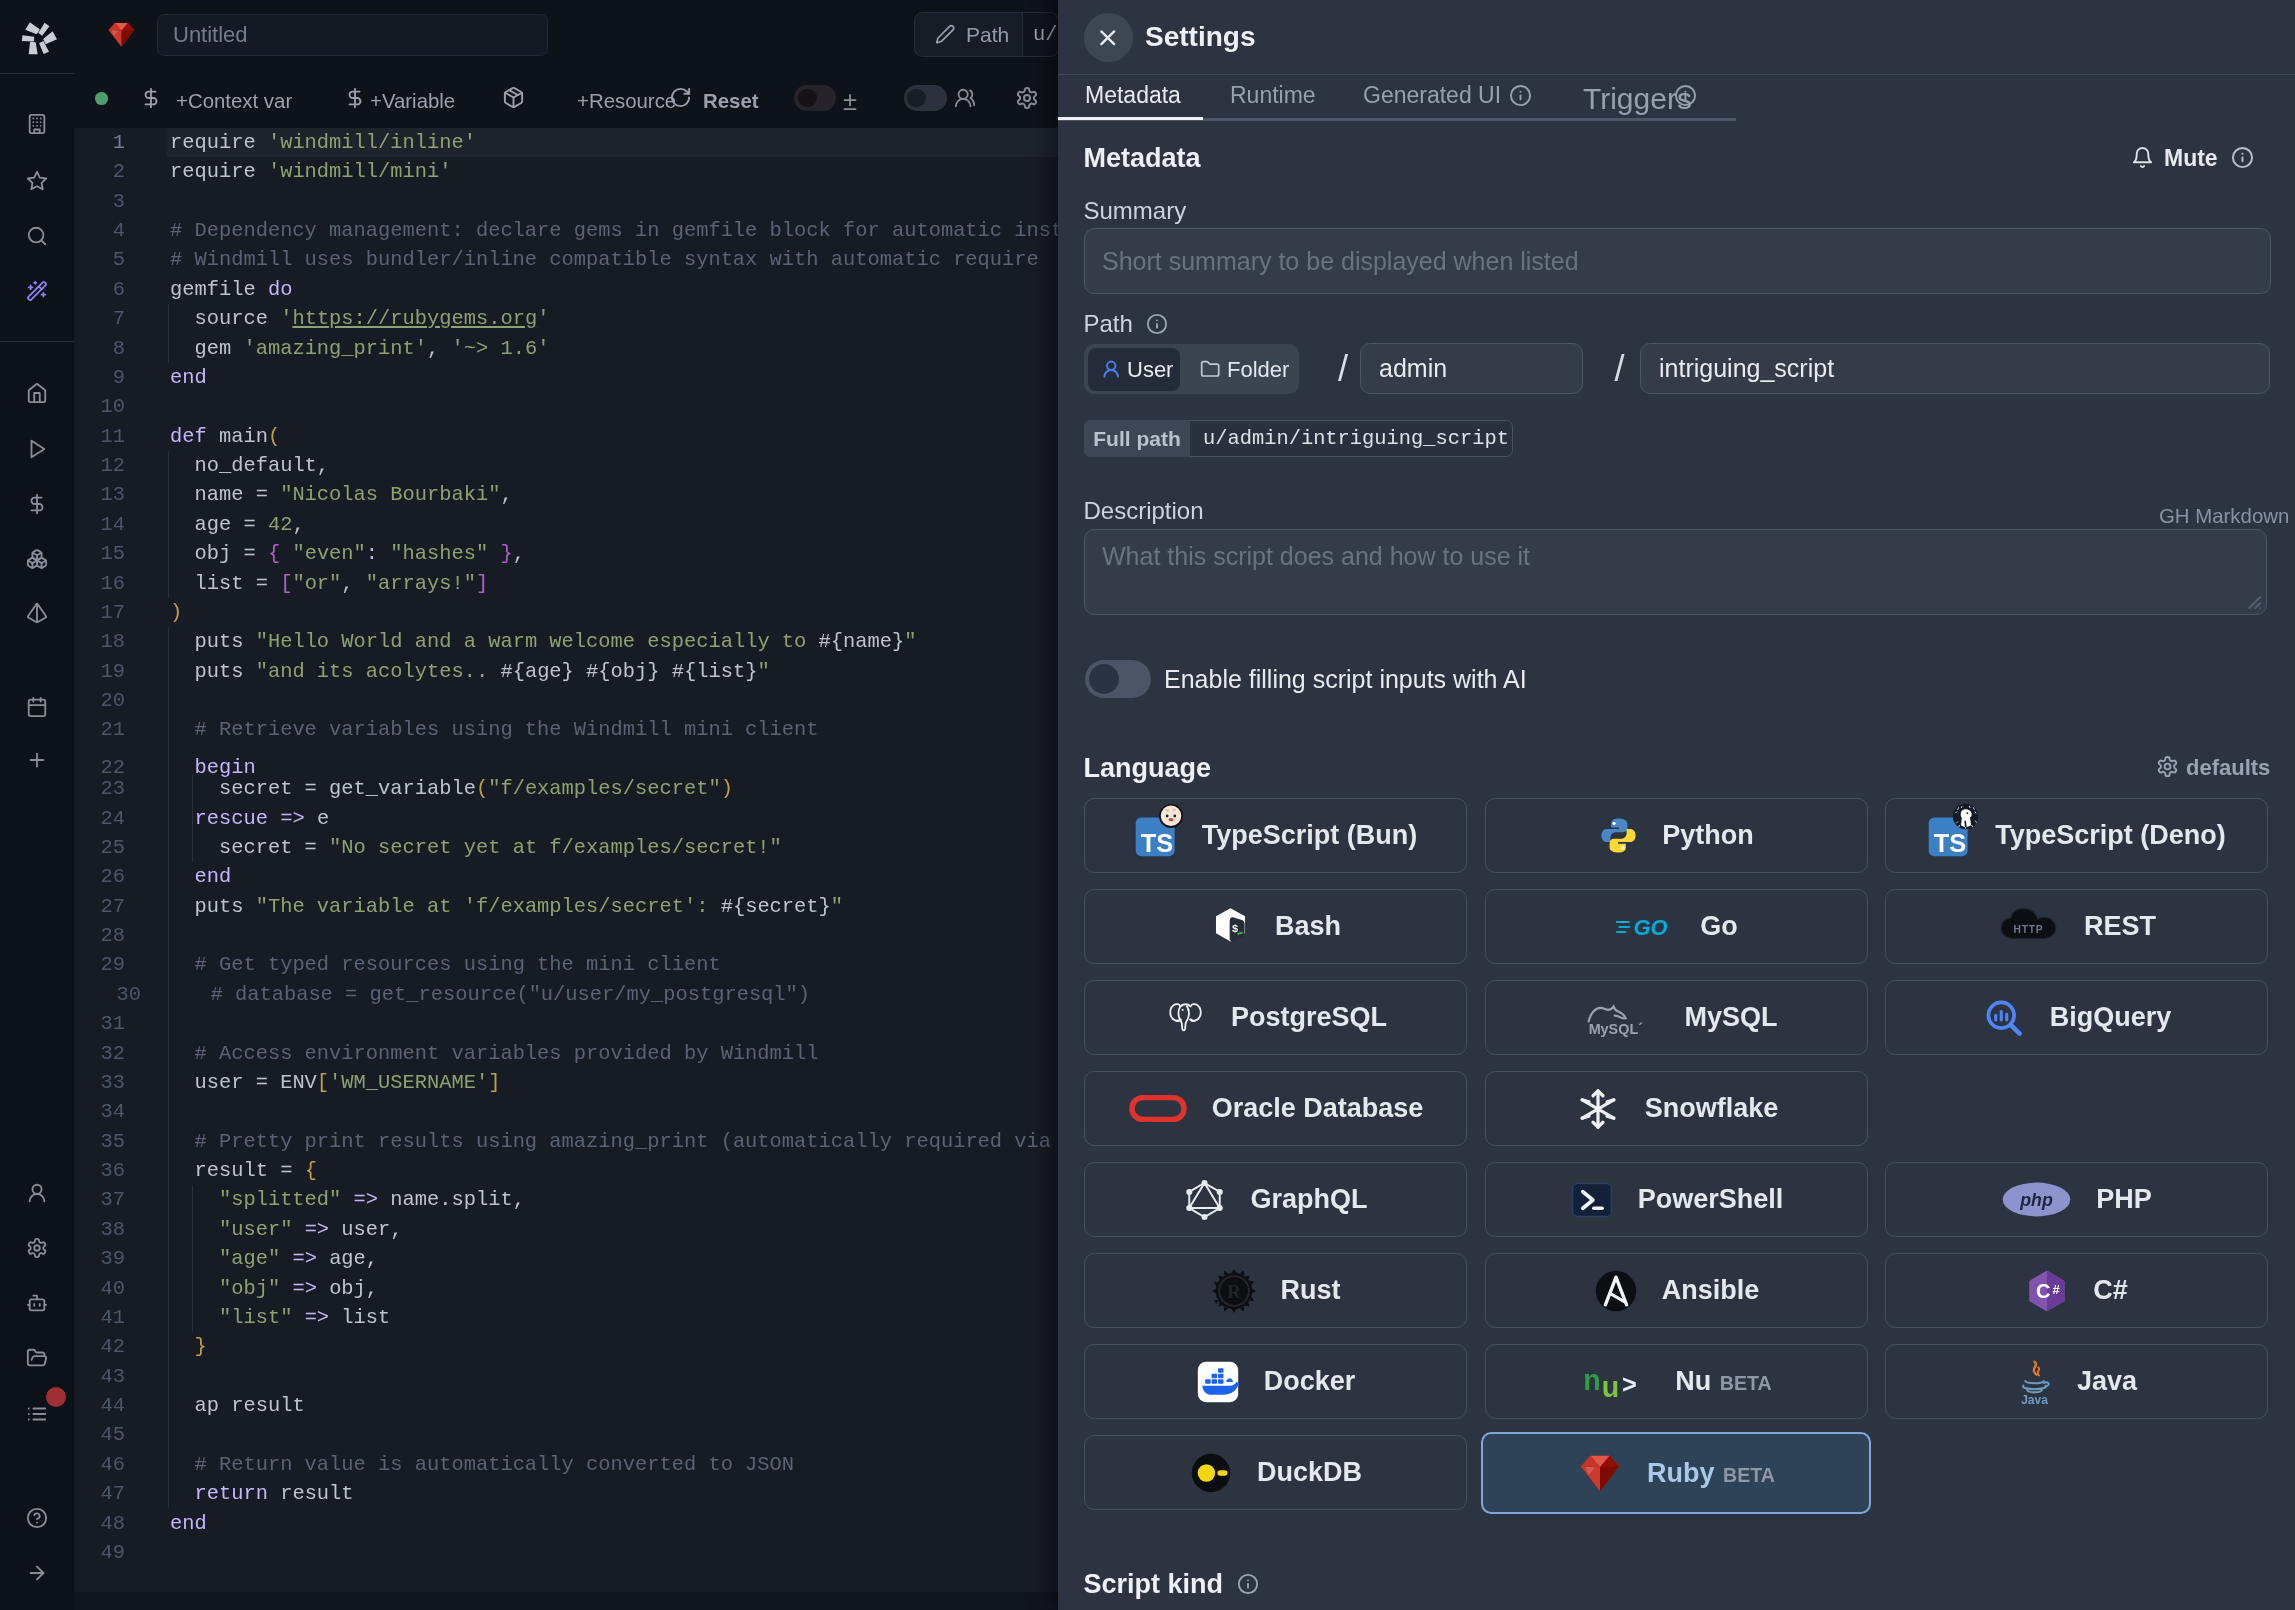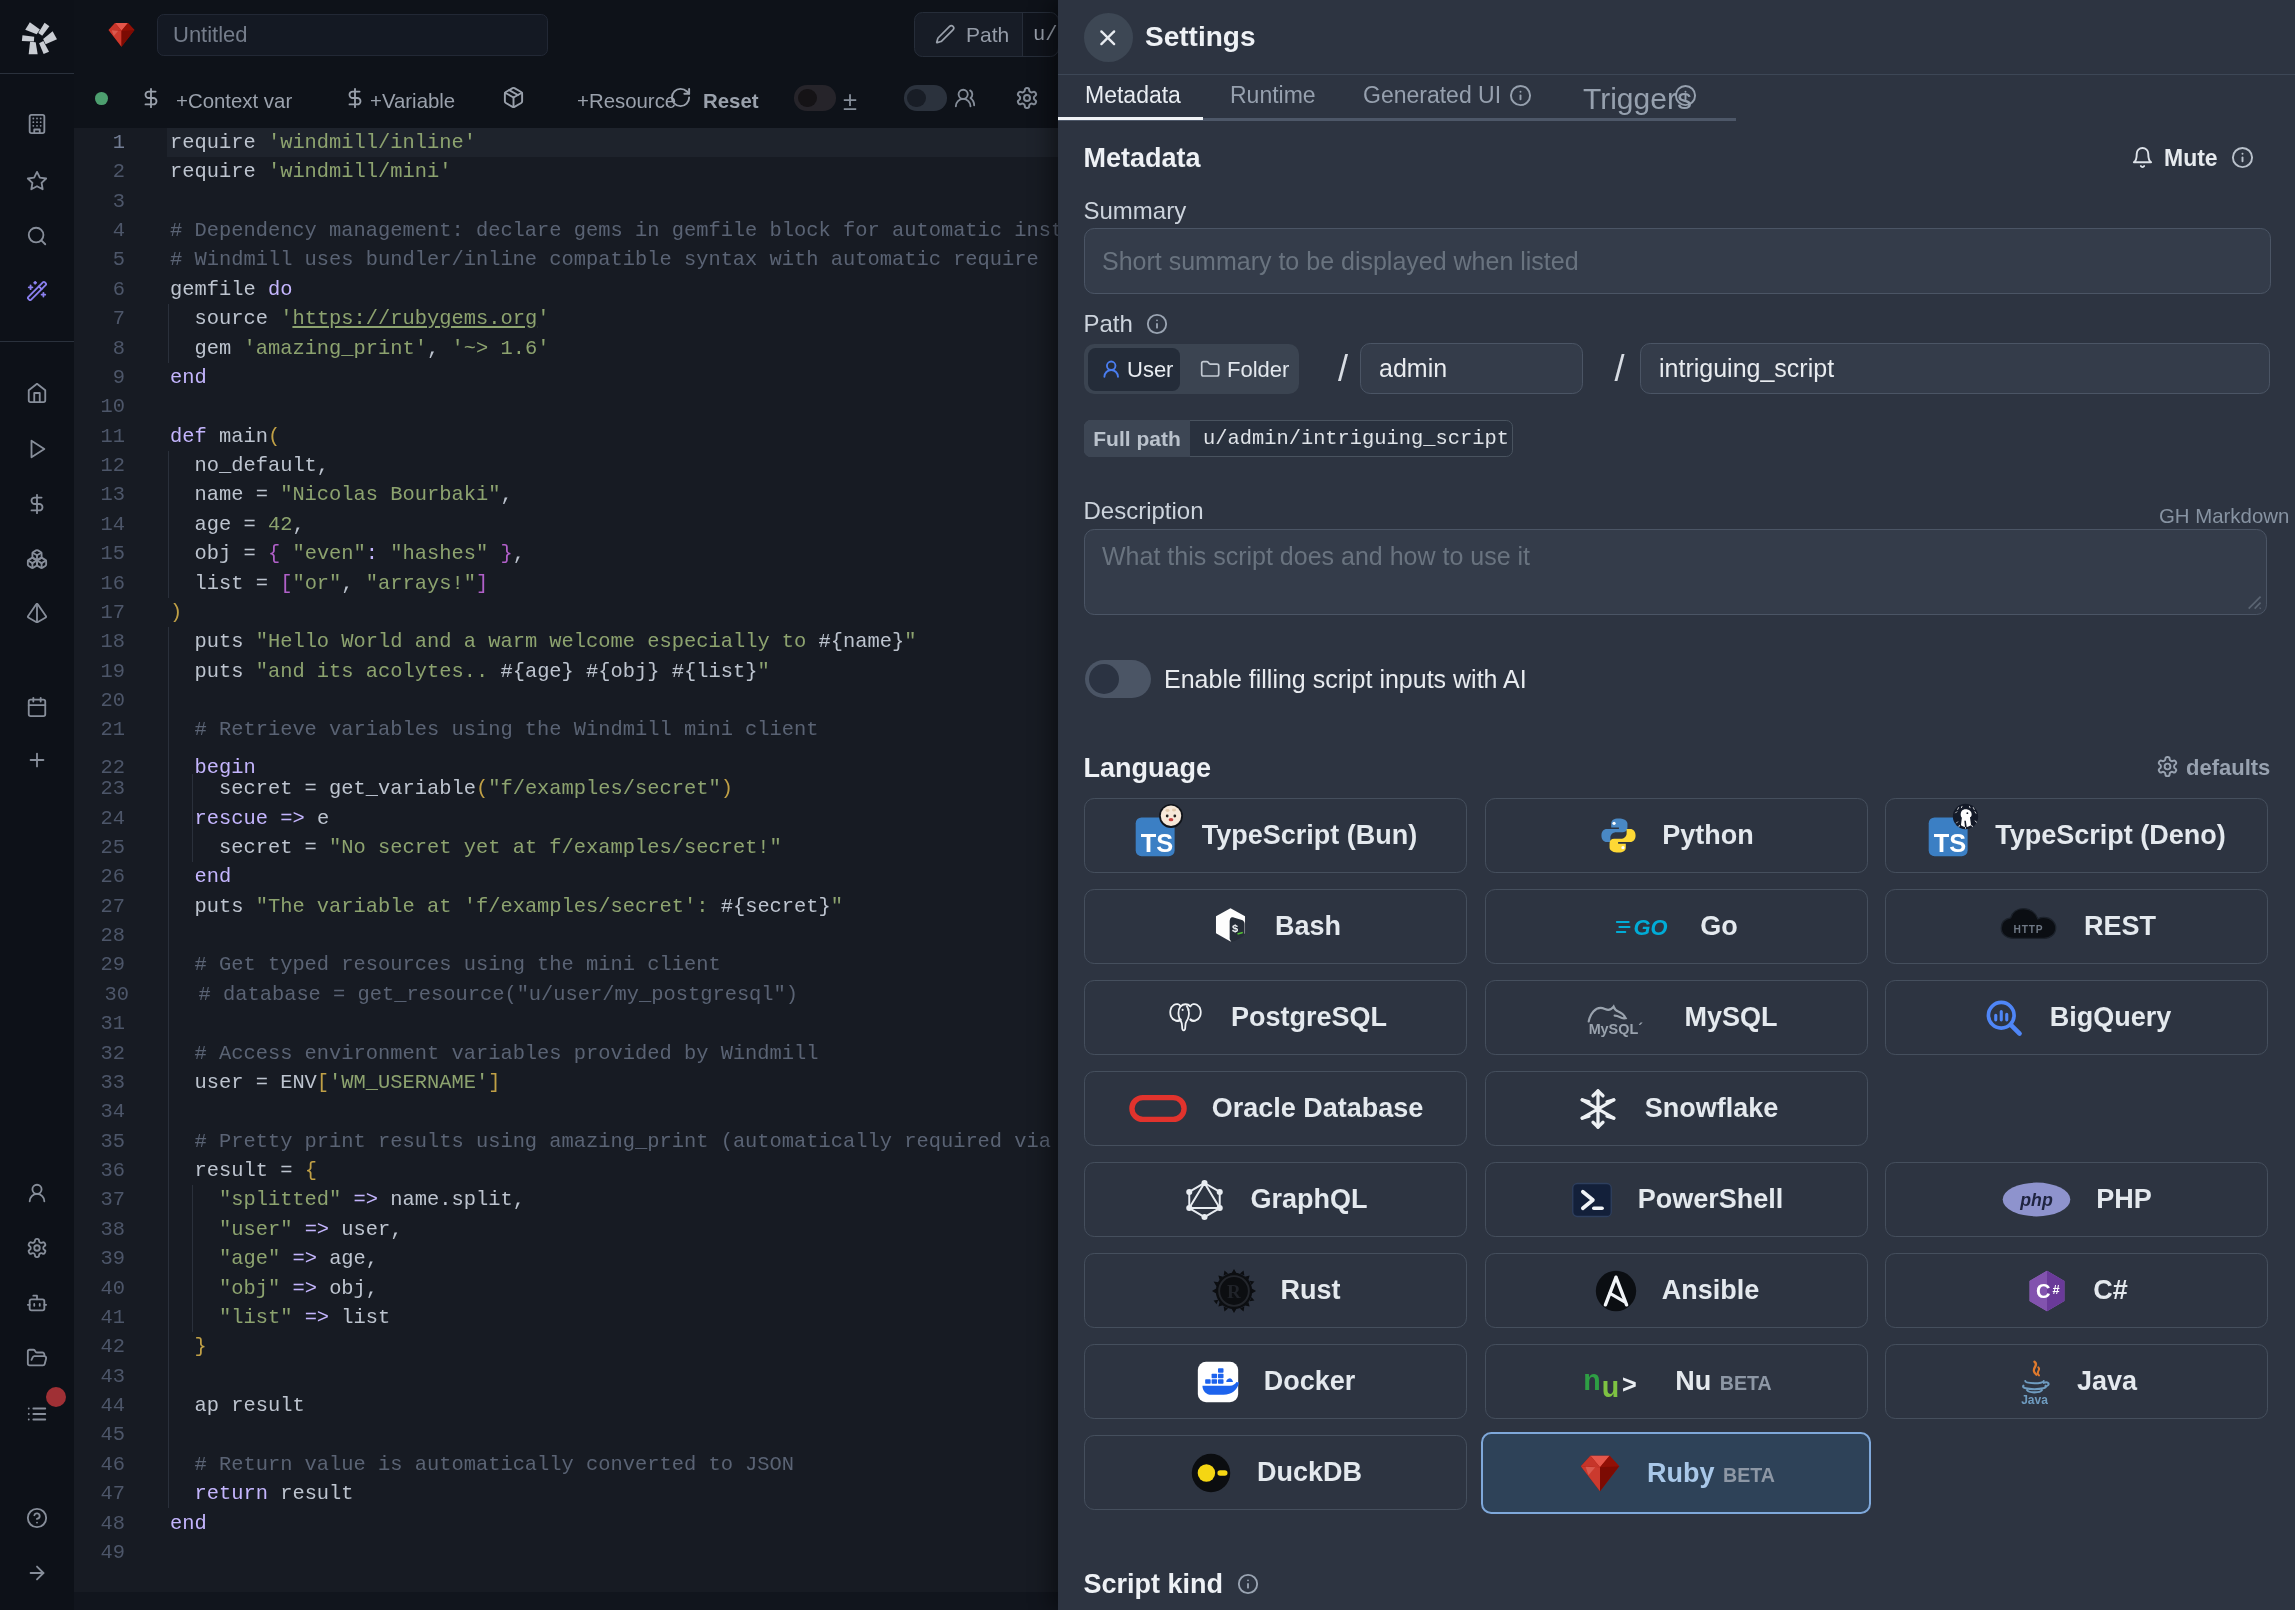--- a/index.html
+++ b/index.html
@@ -217,21 +217,21 @@
     <div class="row" style="position:absolute;left:0;top:558px;width:985px;"><span class="ln" style="color:#4d5669">20</span><span class="cd"></span></div>
     <div class="row" style="position:absolute;left:0;top:587px;width:985px;"><span class="ln" style="color:#4d5669">21</span><span class="cd">  <span class="c"># Retrieve variables using the Windmill mini client</span></span></div>
     <div class="row" style="position:absolute;left:0;top:617px;width:985px;margin-top:8px;"><span class="ln" style="color:#4d5669">22</span><span class="cd">  <span class="k">begin</span></span></div>
     <div class="row" style="position:absolute;left:0;top:646px;width:985px;"><span class="ln" style="color:#4d5669">23</span><span class="cd">    <span class="p">secret = get_variable</span><span class="g">(</span><span class="s">"f/examples/secret"</span><span class="g">)</span></span></div>
     <div class="row" style="position:absolute;left:0;top:676px;width:985px;"><span class="ln" style="color:#4d5669">24</span><span class="cd">  <span class="k">rescue</span> <span class="k">=&gt;</span> <span class="p">e</span></span></div>
     <div class="row" style="position:absolute;left:0;top:705px;width:985px;"><span class="ln" style="color:#4d5669">25</span><span class="cd">    <span class="p">secret = </span><span class="s">"No secret yet at f/examples/secret!"</span></span></div>
     <div class="row" style="position:absolute;left:0;top:734px;width:985px;"><span class="ln" style="color:#4d5669">26</span><span class="cd">  <span class="k">end</span></span></div>
     <div class="row" style="position:absolute;left:0;top:764px;width:985px;"><span class="ln" style="color:#4d5669">27</span><span class="cd">  <span class="p">puts</span> <span class="s">"The variable at 'f/examples/secret': </span><span class="p">#{secret}</span><span class="s">"</span></span></div>
     <div class="row" style="position:absolute;left:0;top:793px;width:985px;"><span class="ln" style="color:#4d5669">28</span><span class="cd"></span></div>
     <div class="row" style="position:absolute;left:0;top:822px;width:985px;"><span class="ln" style="color:#4d5669">29</span><span class="cd">  <span class="c"># Get typed resources using the mini client</span></span></div>
-    <div class="row" style="position:absolute;left:4px;top:852px;width:985px;"><span class="ln" style="color:#4d5669">30</span><span class="cd">  <span class="c"># database = get_resource("u/user/my_postgresql")</span></span></div>
+    <div class="row" style="position:absolute;left:16px;top:852px;width:985px;"><span class="ln" style="color:#4d5669">30</span><span class="cd">  <span class="c"># database = get_resource("u/user/my_postgresql")</span></span></div>
     <div class="row" style="position:absolute;left:0;top:881px;width:985px;"><span class="ln" style="color:#4d5669">31</span><span class="cd"></span></div>
     <div class="row" style="position:absolute;left:0;top:911px;width:985px;"><span class="ln" style="color:#4d5669">32</span><span class="cd">  <span class="c"># Access environment variables provided by Windmill</span></span></div>
     <div class="row" style="position:absolute;left:0;top:940px;width:985px;"><span class="ln" style="color:#4d5669">33</span><span class="cd">  <span class="p">user = ENV</span><span class="g">[</span><span class="s">'WM_USERNAME'</span><span class="g">]</span></span></div>
     <div class="row" style="position:absolute;left:0;top:969px;width:985px;"><span class="ln" style="color:#4d5669">34</span><span class="cd"></span></div>
     <div class="row" style="position:absolute;left:0;top:999px;width:985px;"><span class="ln" style="color:#4d5669">35</span><span class="cd">  <span class="c"># Pretty print results using amazing_print (automatically required via gemfile)</span></span></div>
     <div class="row" style="position:absolute;left:0;top:1028px;width:985px;"><span class="ln" style="color:#4d5669">36</span><span class="cd">  <span class="p">result = </span><span class="g">{</span></span></div>
     <div class="row" style="position:absolute;left:0;top:1057px;width:985px;"><span class="ln" style="color:#4d5669">37</span><span class="cd">    <span class="s">"splitted"</span> <span class="k">=&gt;</span> <span class="p">name.split,</span></span></div>
     <div class="row" style="position:absolute;left:0;top:1087px;width:985px;"><span class="ln" style="color:#4d5669">38</span><span class="cd">    <span class="s">"user"</span> <span class="k">=&gt;</span> <span class="p">user,</span></span></div>
     <div class="row" style="position:absolute;left:0;top:1116px;width:985px;"><span class="ln" style="color:#4d5669">39</span><span class="cd">    <span class="s">"age"</span> <span class="k">=&gt;</span> <span class="p">age,</span></span></div>
     <div class="row" style="position:absolute;left:0;top:1146px;width:985px;"><span class="ln" style="color:#4d5669">40</span><span class="cd">    <span class="s">"obj"</span> <span class="k">=&gt;</span> <span class="p">obj,</span></span></div>

